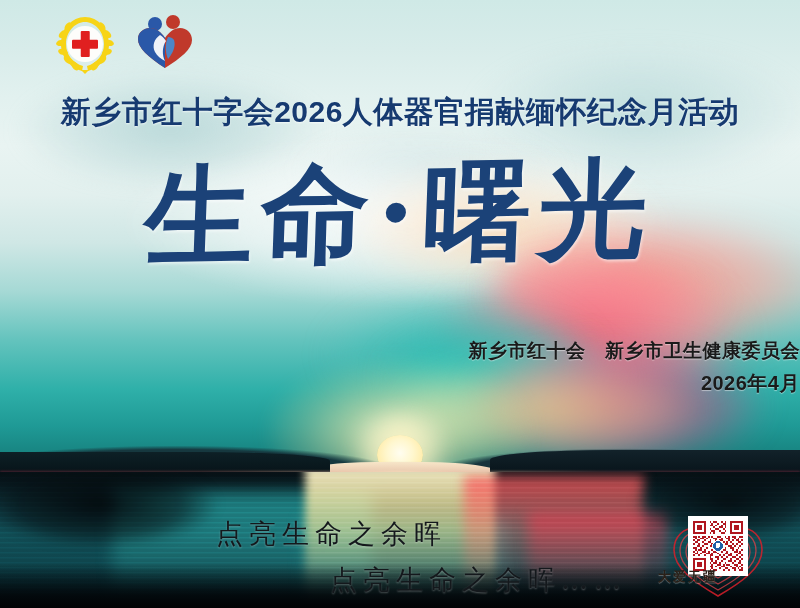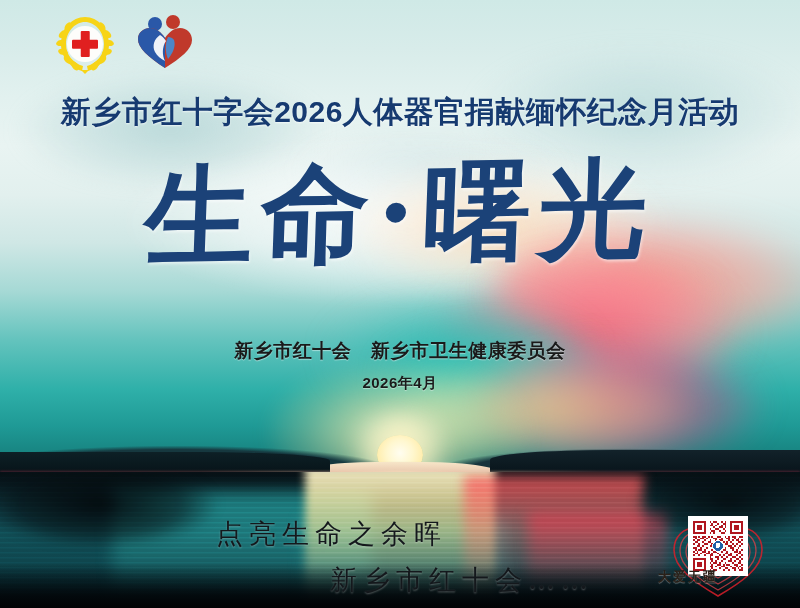--- a/index.html
+++ b/index.html
@@ -236,28 +236,28 @@
     letter-spacing:8px;
     color:#1b4278;
     z-index:7;
     text-shadow:1px 2px 3px rgba(255,255,255,.55);
     white-space:nowrap;
     transform:skewX(-3deg) rotate(-1deg);
   }
 
   .orgs{
     position:absolute;left:0;right:0;top:336px;
-    text-align:center;z-index:7;
+    text-align:right;z-index:7;
     font-family:"Liberation Sans","DejaVu Sans",sans-serif;
     font-weight:bold;
     color:#1a1a1a;
   }
   .org-line{font-size:19px;line-height:30px;letter-spacing:.5px;white-space:nowrap;
     text-shadow:0 1px 1px rgba(255,255,255,.45);}
-  .org-date{font-size:15px;line-height:30px;margin-top:2px;letter-spacing:.5px;
+  .org-date{font-size:20px;line-height:30px;margin-top:2px;letter-spacing:.5px;
     text-shadow:0 1px 1px rgba(255,255,255,.45);}
 
   .poem{
     position:absolute;left:0;right:0;top:516px;z-index:7;
     font-family:"DejaVu Serif","Liberation Serif",serif;
     color:#14181c;
   }
   .poem-a{
     position:absolute;left:216px;top:0;
     font-size:27px;letter-spacing:6px;white-space:nowrap;
@@ -369,21 +369,21 @@
 
   <div class="calligraphy">生命·曙光</div>
 
   <div class="orgs">
     <div class="org-line">新乡市红十会　新乡市卫生健康委员会</div>
     <div class="org-date">2026年4月</div>
   </div>
 
   <div class="poem">
     <div class="poem-a">点亮生命之余晖</div>
-    <div class="poem-b">新乡市红十会……</div>
+    <div class="poem-b">点亮生命之余晖……</div>
   </div>
 
   <div class="qr-block">
     <svg class="qr-fingerprint" viewBox="0 0 128 98">
       <g fill="none" stroke="#d8202a" stroke-width="1.6" opacity="0.85">
         <path d="M60 90 C36 76 16 62 16 44 C16 30 26 22 37 22 C47 22 55 28 60 36 C65 28 73 22 83 22 C94 22 104 30 104 44 C104 62 84 76 60 90 Z"></path>
       </g>
       <g fill="none" stroke="#e04048" stroke-width="1.3" opacity="0.75">
         <path d="M60 84 C39 72 22 60 22 45 C22 33 30 26 39 26 C48 26 55 31 60 39 C65 31 72 26 81 26 C90 26 98 33 98 45 C98 60 81 72 60 84 Z"></path>
         <path d="M60 78 C42 68 28 58 28 46 C28 36 35 30 42 30 C49 30 56 35 60 42 C64 35 71 30 78 30 C85 30 92 36 92 46 C92 58 78 68 60 78 Z"></path>

